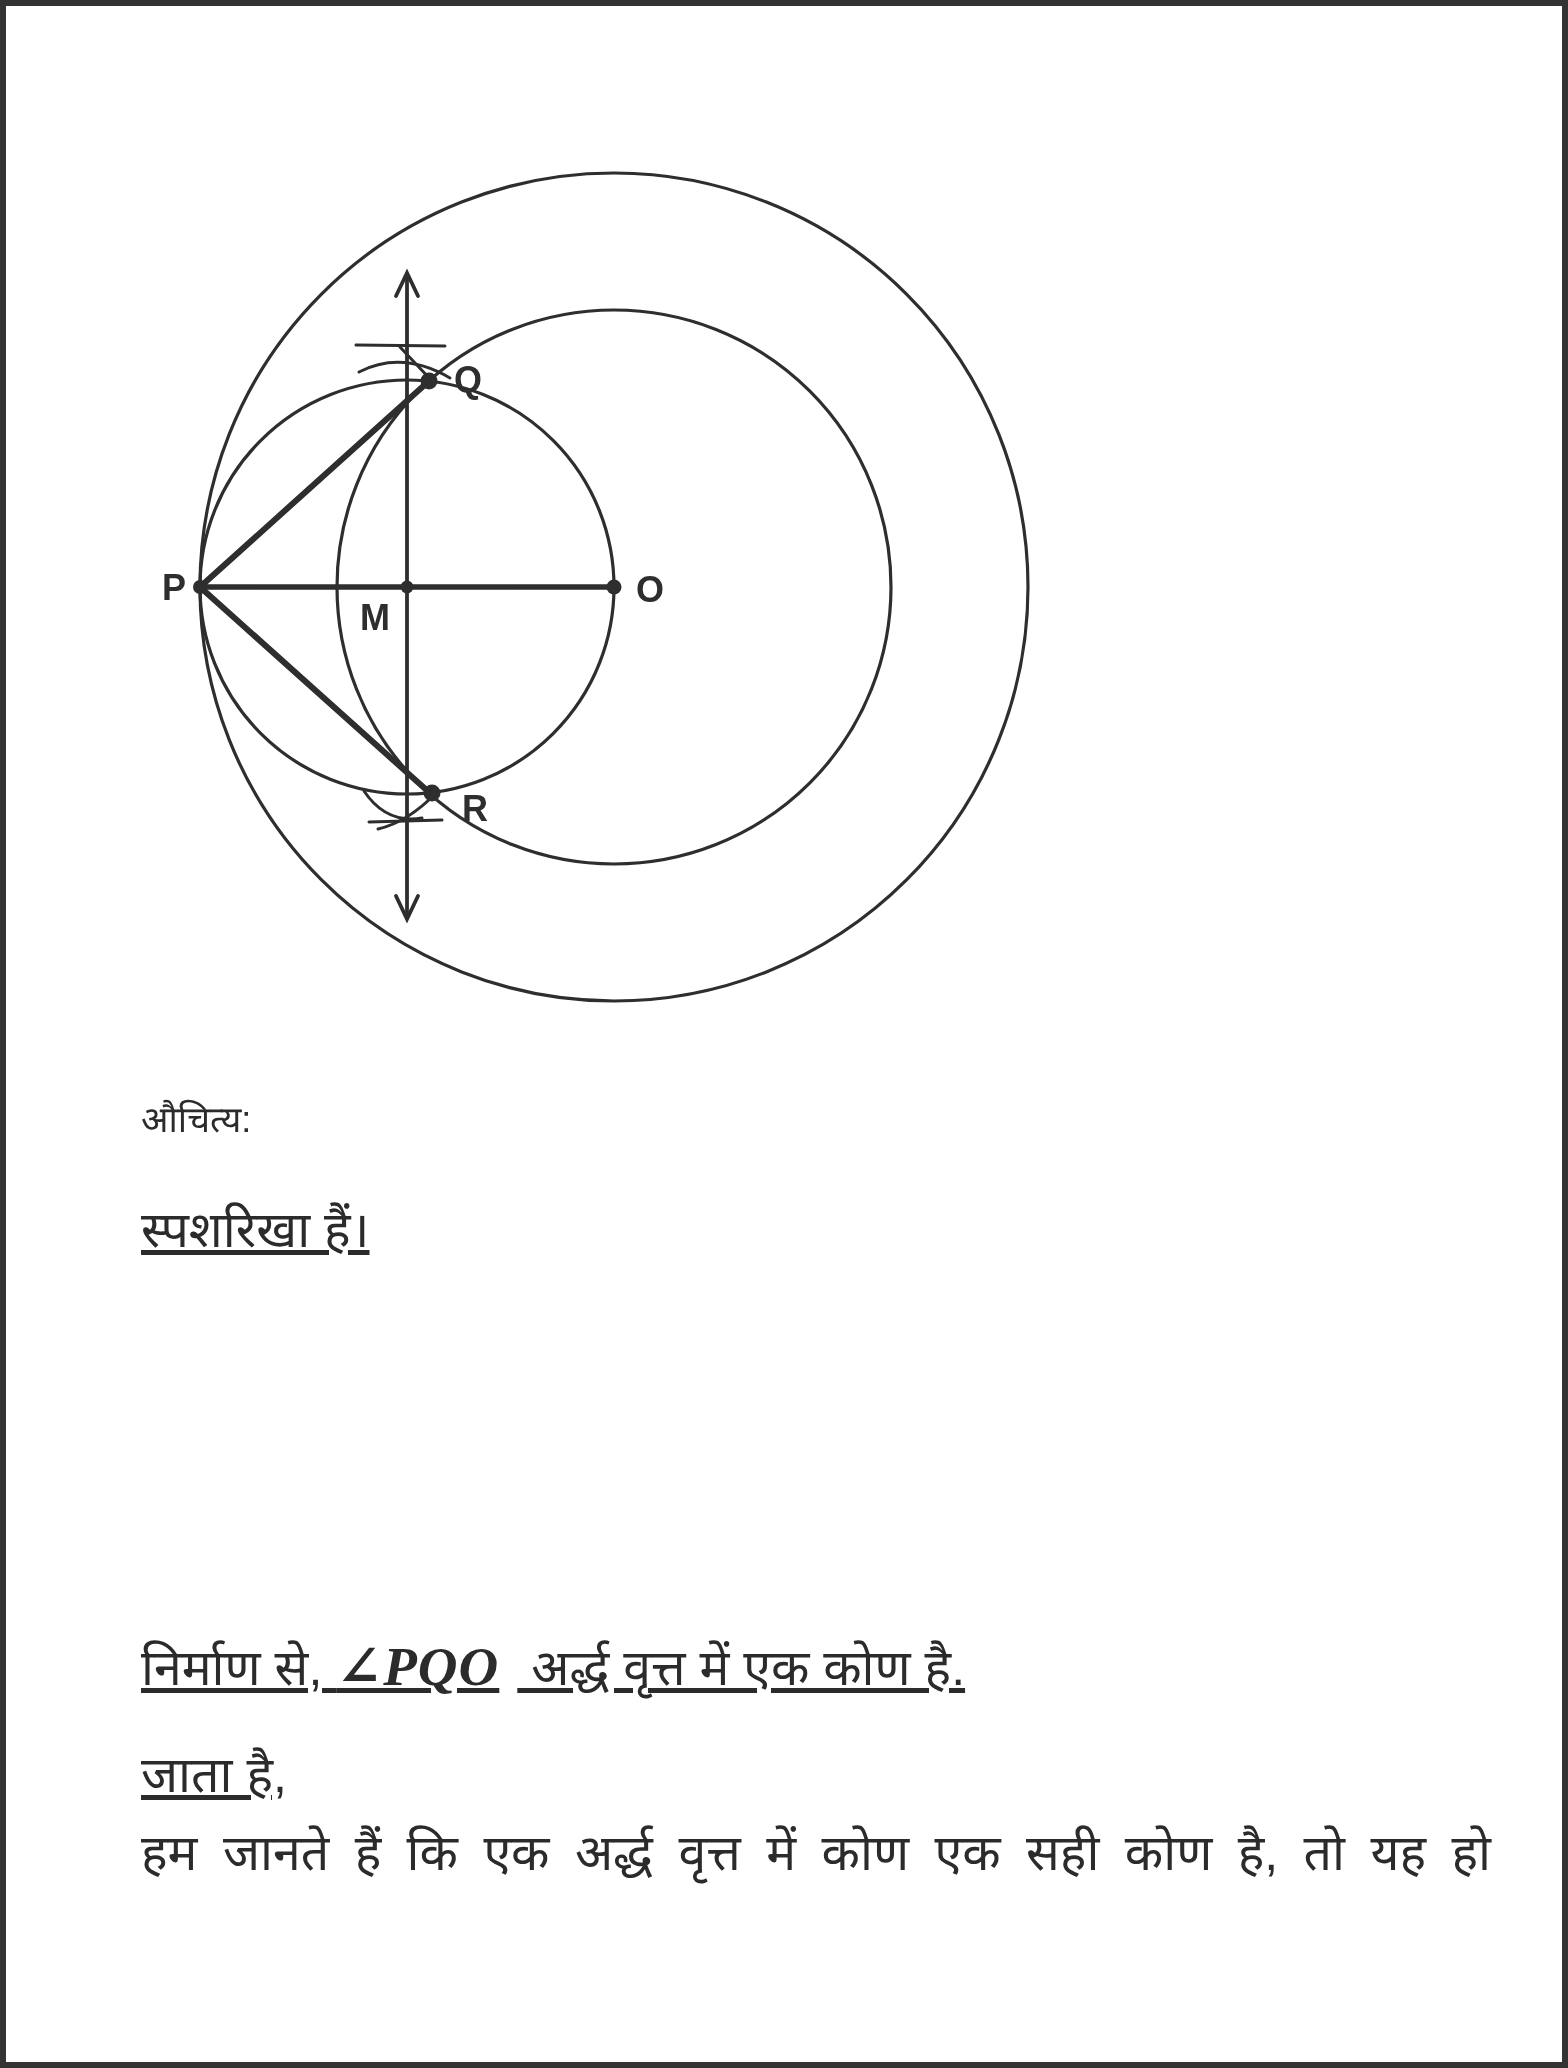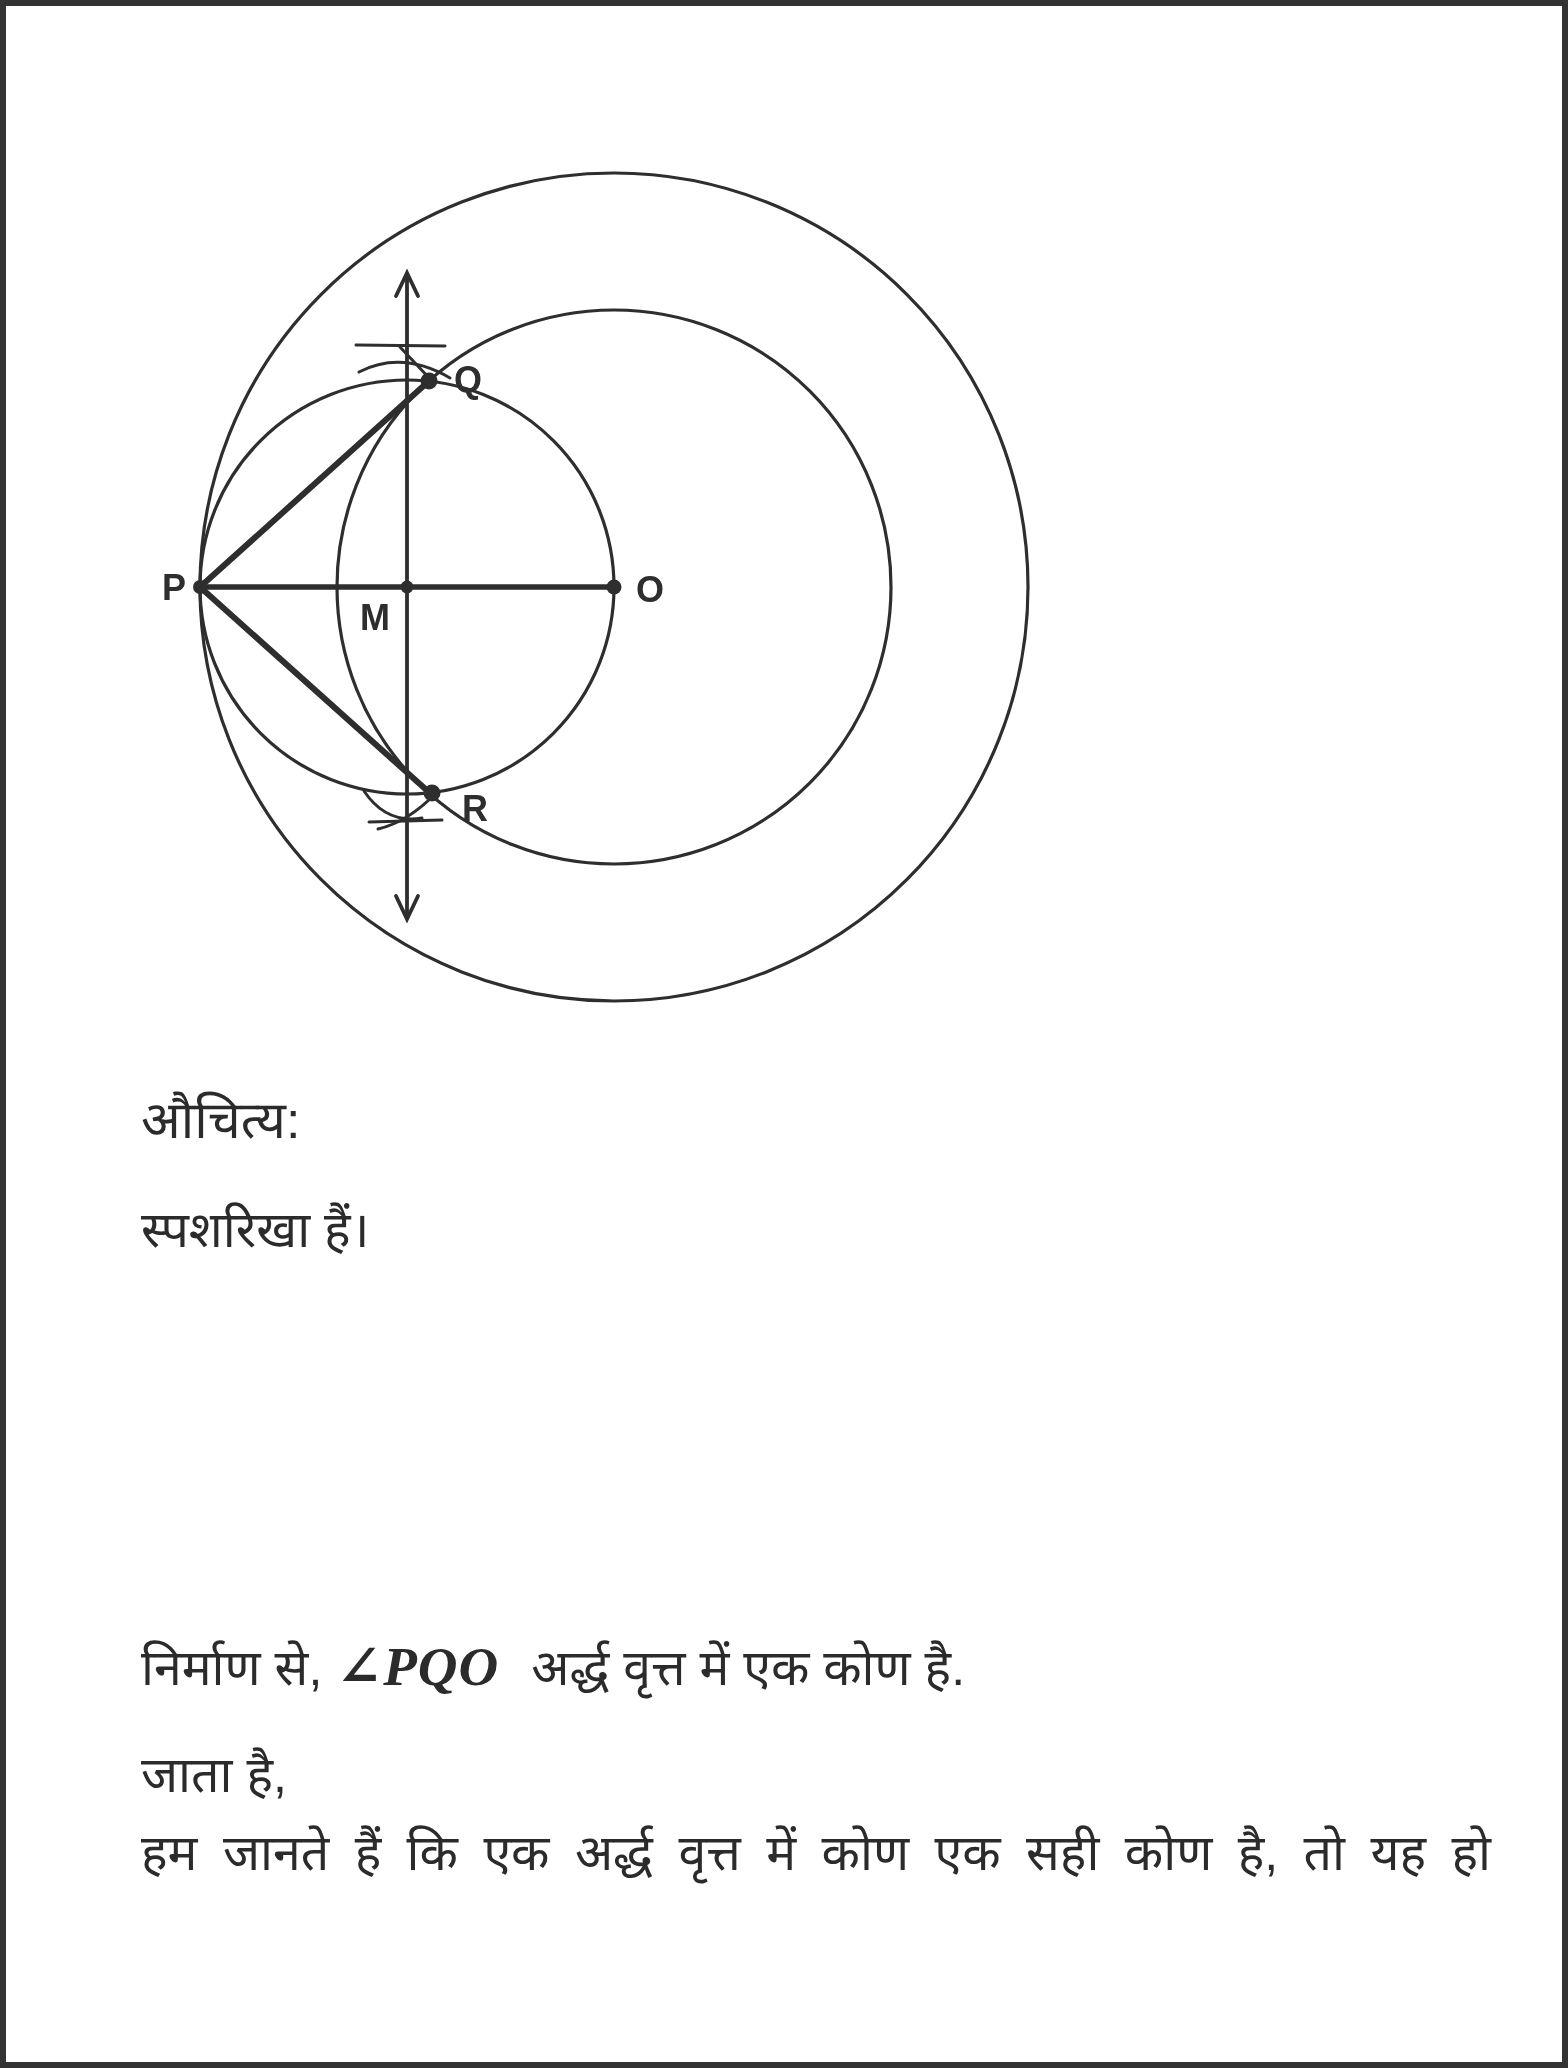--- a/index.html
+++ b/index.html
@@ -29,21 +29,21 @@
   .diagram text {
     font-family: "Liberation Sans", "DejaVu Sans", sans-serif;
     font-weight: 600;
     font-size: 36px;
     fill: #2e2e2e;
   }
   .heading {
     position: absolute;
     left: 135px;
     top: 1078px;
-    font-size: 52px;
+    font-size: 36px;
     line-height: 72px;
     white-space: nowrap;
   }
   .para {
     position: absolute;
     left: 135px;
     width: 1350px;
   }
   .para-1 { top: 1185px; }
   .para-2 { top: 1442px; }
@@ -51,20 +51,21 @@
   .para-4 { top: 1730px; }
   .line {
     font-size: 50px;
     line-height: 78px;
     text-align: justify;
     text-align-last: justify;
   }
   .line.short {
     text-align: right;
     text-align-last: left;
+    text-decoration: underline;
   }
   .math {
     font-family: "Liberation Serif", "DejaVu Serif", serif;
     font-style: italic;
     font-weight: bold;
     font-size: 55px;
     letter-spacing: 1px;
     padding-right: 18px;
   }
 </style>

